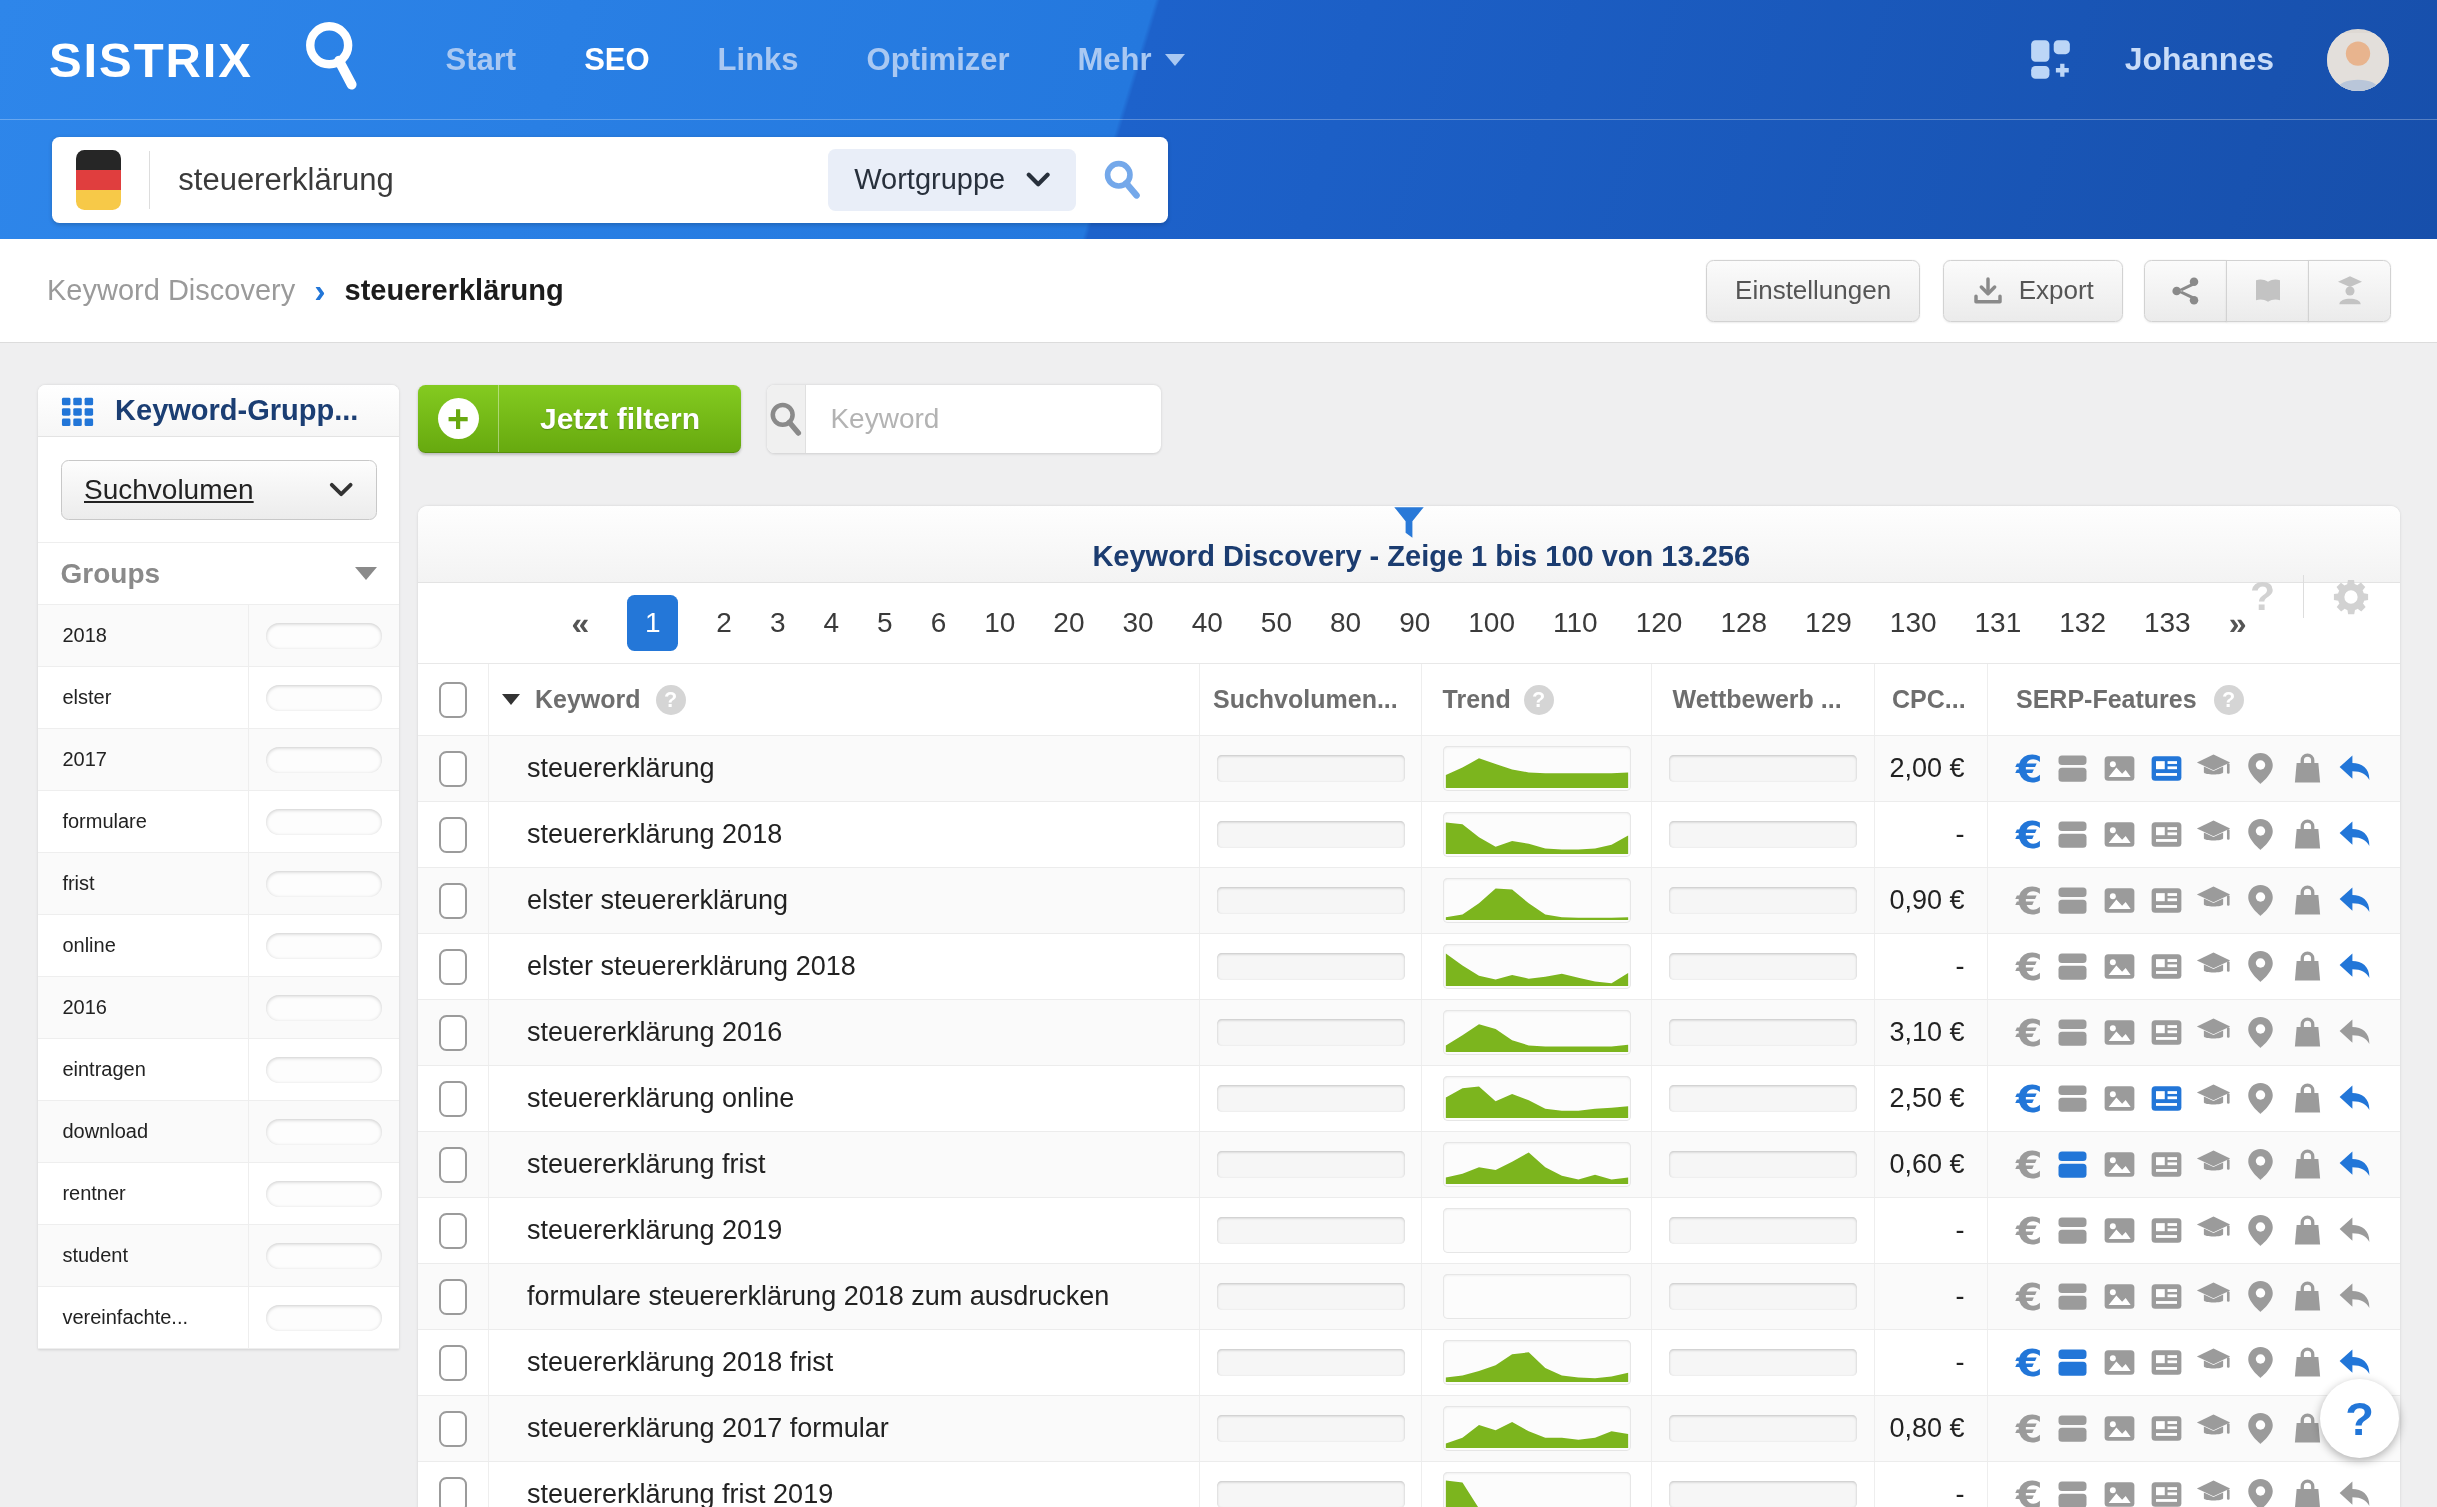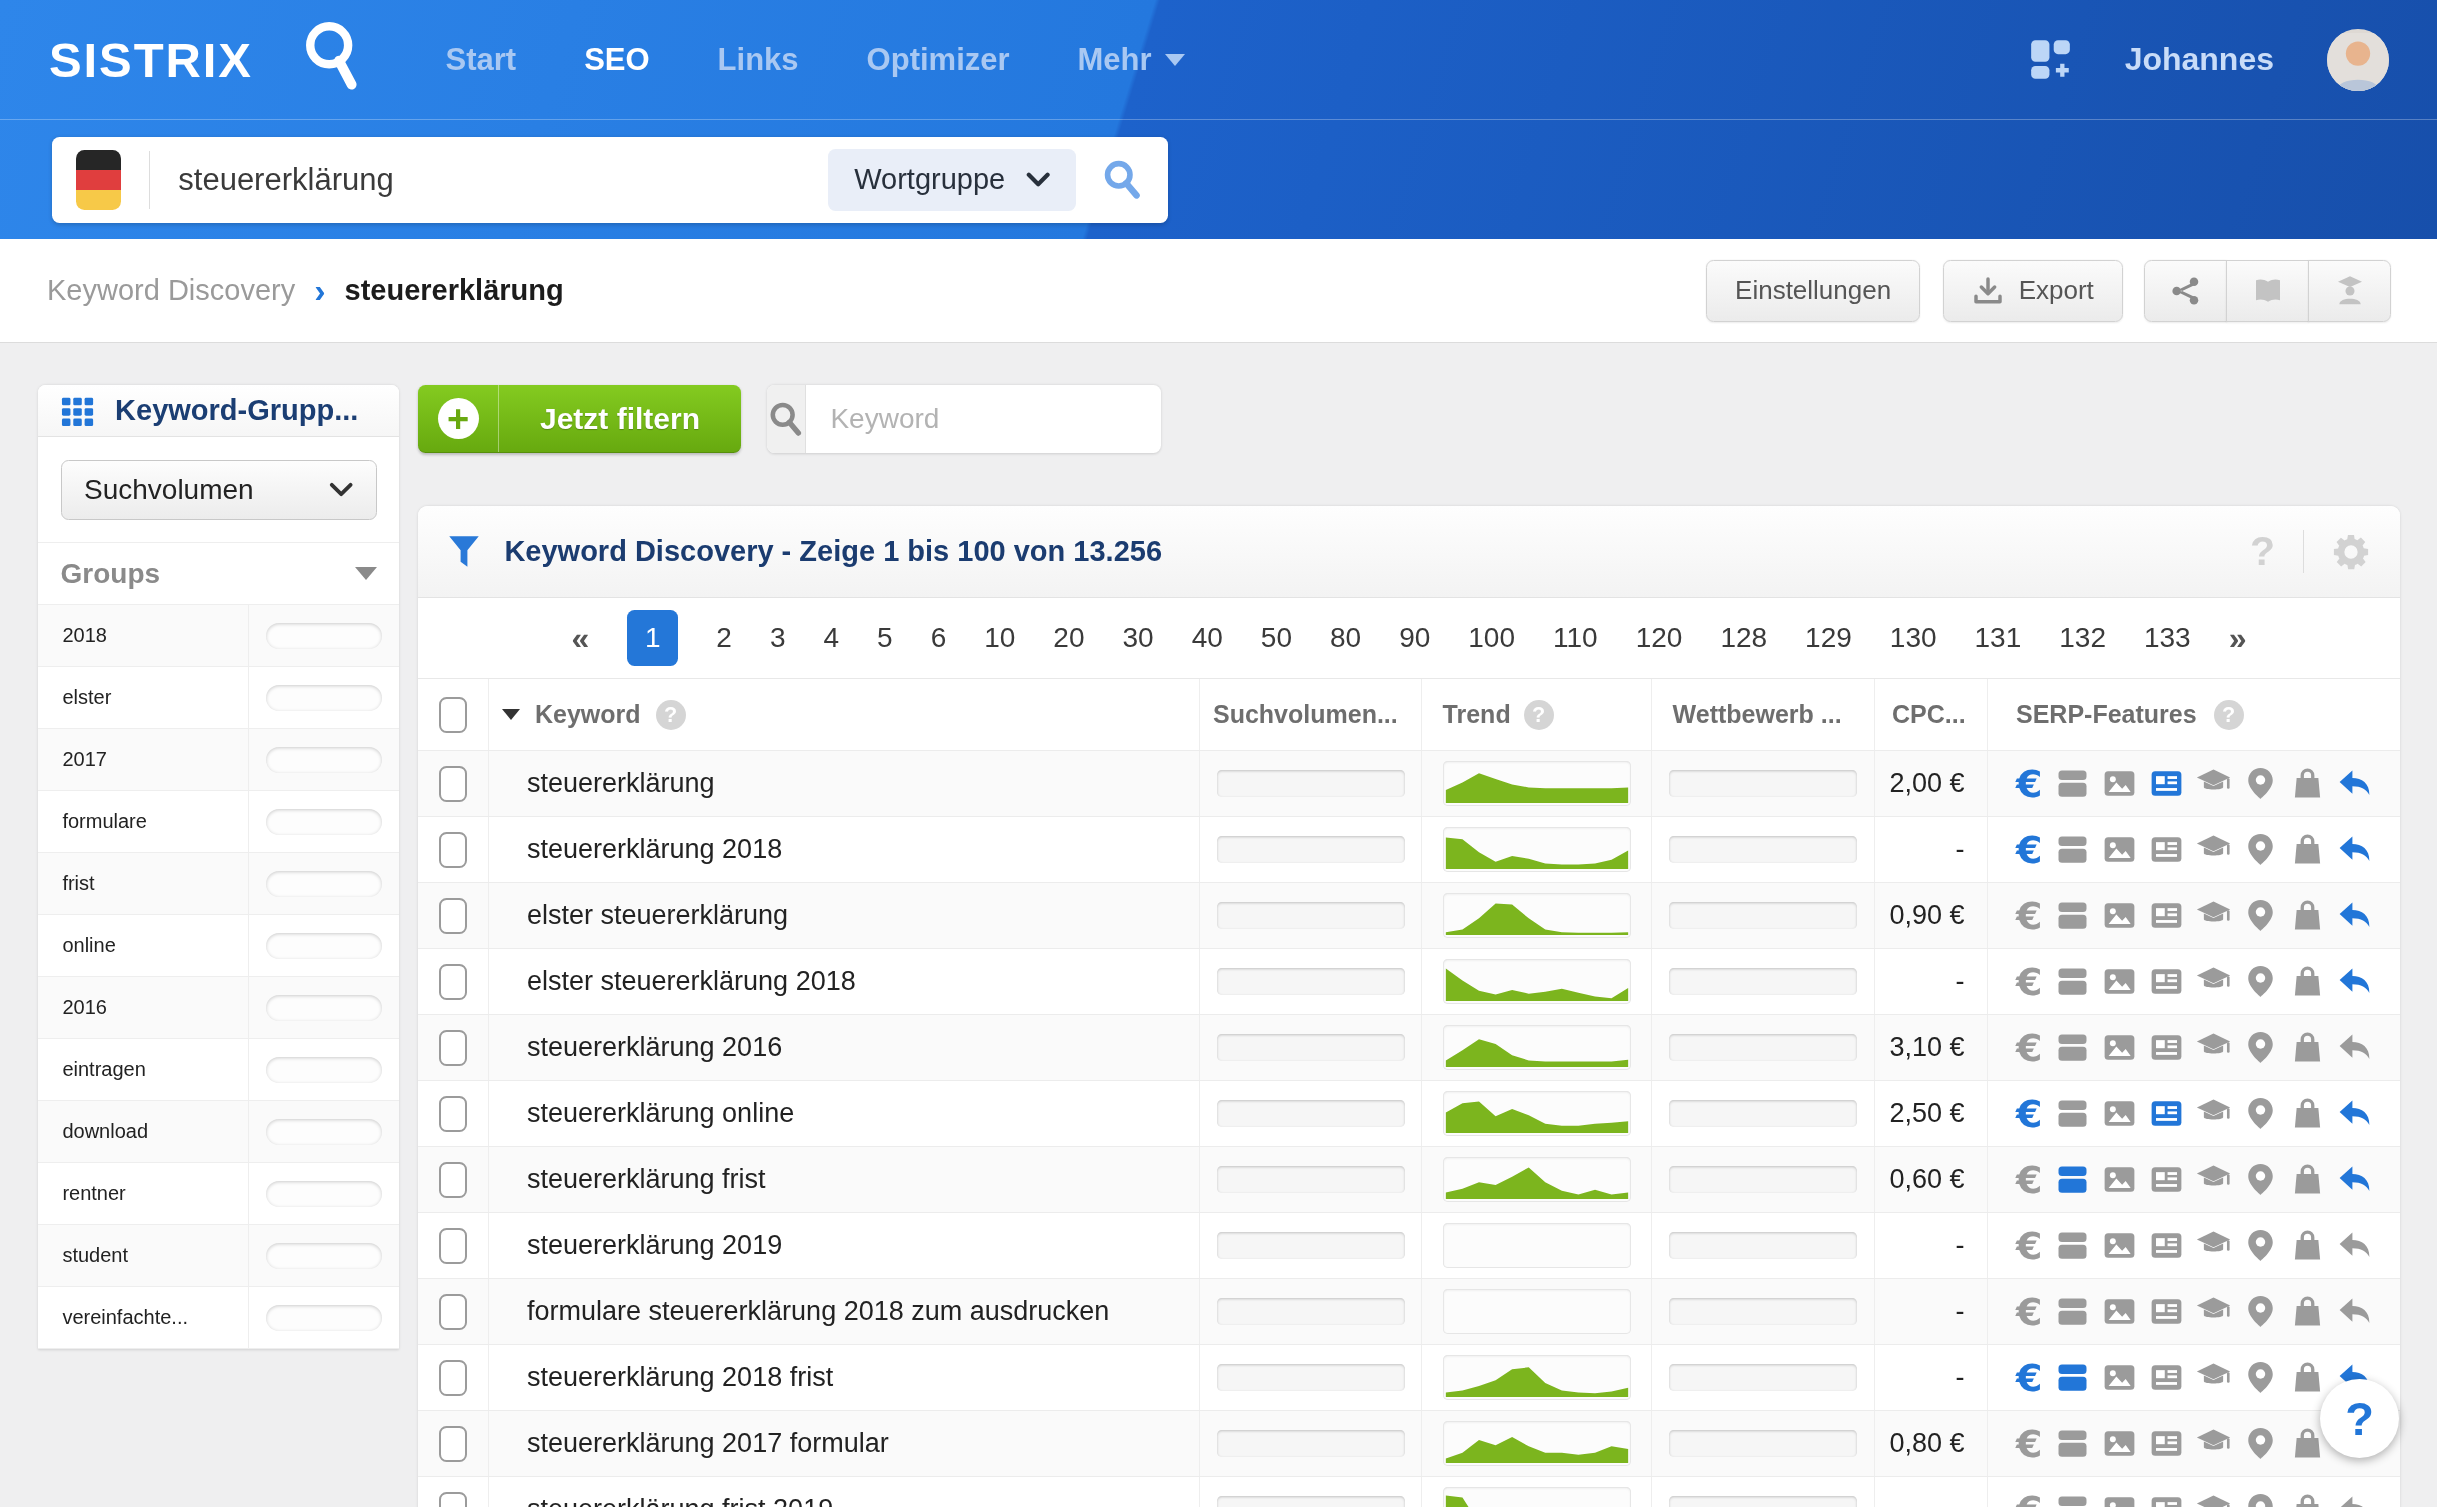--- a/index.html
+++ b/index.html
@@ -45,21 +45,21 @@
 
   
   .content { display:flex; padding:42px 38px 0; gap:19px; align-items:flex-start; }
 
   
   .sidebar { width:361px; background:#fff; border-radius:7.5px 7.5px 0 0; box-shadow:0 0.9px 2.8px rgba(0,0,0,.13); flex-shrink:0; }
   .sb-head { height:52px; display:flex; align-items:center; gap:20.6px; padding:0 22.5px; border-bottom:0.9px solid #e3e3e3; background:linear-gradient(#ffffff,#f6f6f6); border-radius:7.5px 7.5px 0 0; }
   .sb-title { font-size:29px; font-weight:bold; color:#1b3e73; white-space:nowrap; overflow:hidden; }
   .sb-selectwrap { padding:22.5px; border-bottom:0.9px solid #eee; }
   .sb-select { width:100%; height:60px; border:0.9px solid #c8c8c8; border-radius:7.5px; background:linear-gradient(#fdfdfd,#ececec); display:flex; align-items:center; padding:0 22.5px; font-size:28px; color:#222; cursor:pointer; }
-  .sb-select .grow { flex:1; }
+  .sb-select .grow { flex:1;text-decoration:underline; }
   .sb-all { height:73px; background:#fcf7e1; border-bottom:0.9px solid #eee; display:flex; align-items:center; padding:0 22.5px; font-size:29px; font-weight:bold; color:#161616; cursor:pointer; }
   .sb-groups { height:62px; display:flex; align-items:center; padding:0 22.5px; font-size:28px; font-weight:bold; color:#8a8a8a; border-bottom:0.9px solid #eee; cursor:pointer; }
   .g-caret { margin-left:auto; width:0; height:0; border-left:11.3px solid transparent; border-right:11.3px solid transparent; border-top:13px solid #8a8a8a; }
   .sg-row { height:62px; display:flex; border-bottom:0.9px solid #eee; cursor:pointer; }
   .sg-row:nth-child(odd) { background:#fafafa; }
   .sg-label { flex:1; display:flex; align-items:center; padding-left:24.4px; font-size:20px; color:#222; border-right:0.9px solid #eee; white-space:nowrap; overflow:hidden; }
   .sg-barcell { width:150px; display:flex; align-items:center; justify-content:center; }
   .sg-track { width:116px; height:26px; background:#fdfdfd; border-radius:13px; box-shadow:inset 0 0.9px 3.8px rgba(0,0,0,.20); }
   .sg-fill { height:100%; border-radius:13px; background:linear-gradient(#2b7ce2,#1a61c6); min-width:19px; }
 
@@ -70,21 +70,21 @@
   .bf-icon { width:81px; align-self:stretch; display:flex; align-items:center; justify-content:center; border-right:0.9px solid rgba(255,255,255,.4); }
   .bf-circle { width:41px; height:41px; border-radius:50%; background:#fff; color:#69a910; font-size:38px; font-weight:bold; display:flex; align-items:center; justify-content:center; line-height:0; }
   .bf-label { padding:0 41px; font-size:30px; font-weight:bold; text-shadow:0 0.9px 0.9px rgba(0,0,0,.25); }
   .kw-search { width:394px; height:68px; background:#fff; border-radius:7.5px; box-shadow:0 0.9px 2.8px rgba(0,0,0,.14); display:flex; align-items:center; overflow:hidden; }
   .ks-icon { width:83px; height:100%; background:#f0f0f0; border-right:0.9px solid #e0e0e0; display:flex; align-items:center; justify-content:center; }
   .ks-input { flex:1; border:none; outline:none; font-size:28px; color:#555; padding:0 24.4px; font-family:inherit; }
   .ks-input::placeholder { color:#b3b3b3; }
 
   
   .panel { background:#fff; border-radius:9.4px 9.4px 0 0; box-shadow:0 0.9px 2.8px rgba(0,0,0,.13); }
-  .p-header { height:92px; display:flex; align-items:center; padding:0 30px; background:linear-gradient(#fefefe,#f3f3f3); border-bottom:0.9px solid #e3e3e3; border-radius:9.4px 9.4px 0 0; }
+  .p-header { height:77px; display:flex; align-items:center; padding:0 30px; background:linear-gradient(#fefefe,#f3f3f3); border-bottom:0.9px solid #e3e3e3; border-radius:9.4px 9.4px 0 0;flex-direction:column; }
   .p-title { margin-left:24.4px; font-size:29px; font-weight:bold; color:#1b3c70; }
   .p-tools { margin-left:auto; display:flex; align-items:center; gap:28px; }
   .p-q { color:#d2d2d2; font-size:41px; font-weight:bold; cursor:pointer; }
   .p-sep { width:0.9px; height:43px; background:#ddd; }
   .p-gear { color:#d2d2d2; cursor:pointer; display:flex; }
 
   .p-pages { height:81px; display:flex; align-items:center; justify-content:center; gap:38px; font-size:28px; color:#3a3a3a; border-bottom:0.9px solid #e8e8e8; }
   .pg { cursor:pointer; }
   .pg-arrow { font-size:32px; font-weight:bold; color:#555; cursor:pointer; }
   .pg.active { background:#2477d8; color:#fff; width:51px; height:56px; border-radius:7.5px; display:flex; align-items:center; justify-content:center; }

